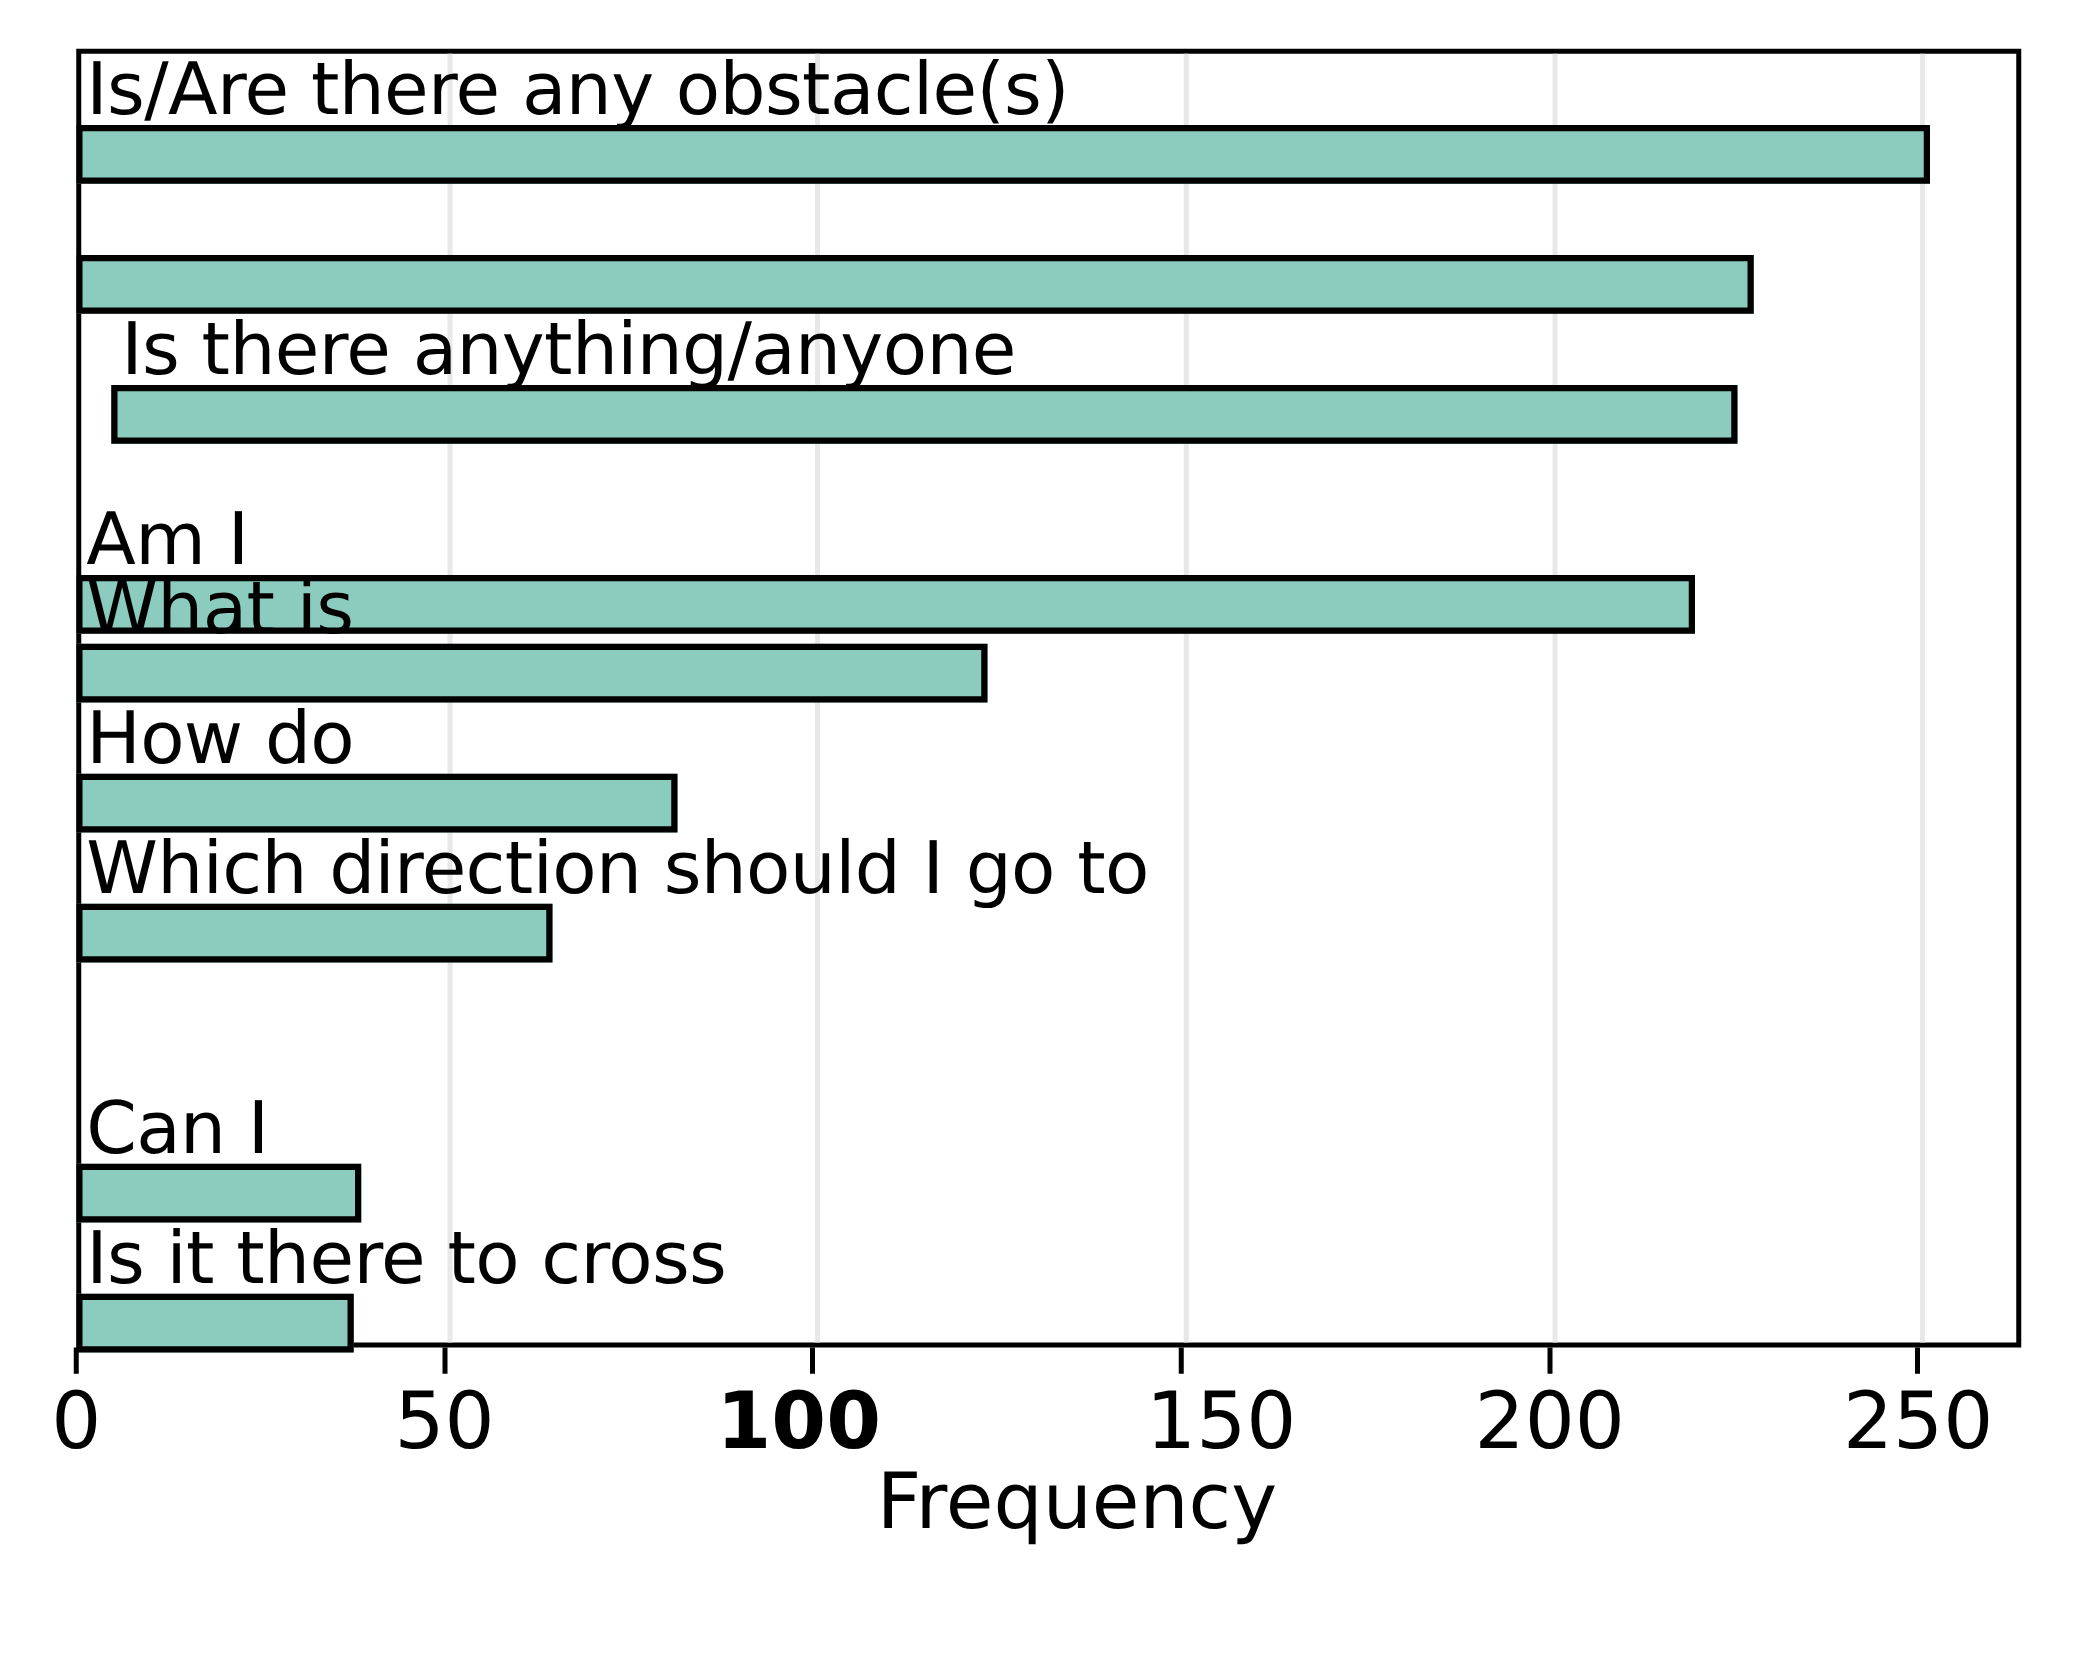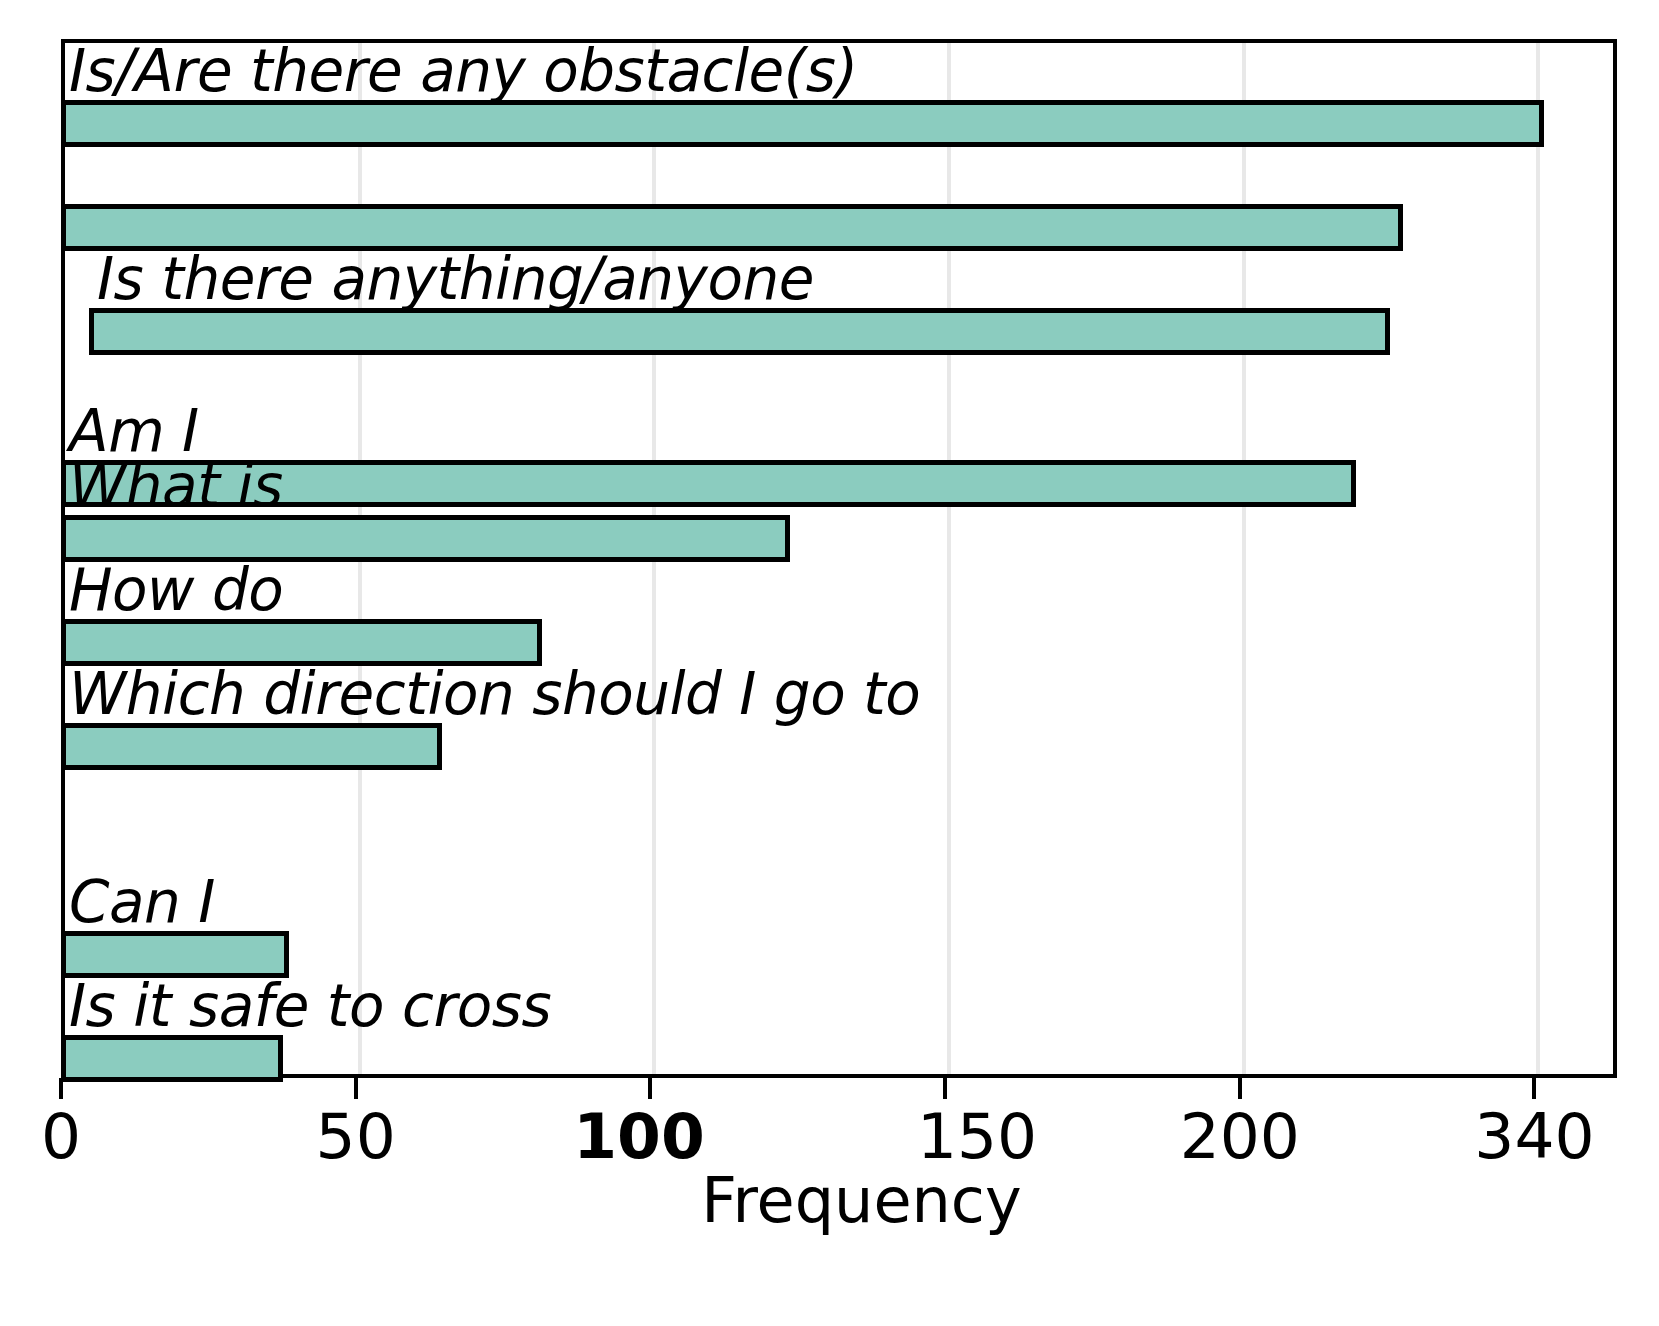--- a/index.html
+++ b/index.html
@@ -44,21 +44,20 @@
 
   
   #bars-layer {
     position: absolute;
     left: 0; top: 0; right: 0; bottom: 0;
   }
   .bar-row {
     position: absolute;
     left: 0;
     height: 104px;
-    font-style: italic;
   }
   .bar {
     position: absolute;
     left: -4px;
     bottom: 0px;
     height: 47px;
     box-sizing: border-box;
     background: #8bccbf;
     border: 5px solid #000000;
   }
@@ -151,36 +150,36 @@
         </div>
         <div class="bar-row" style="top: 623.4px; height: 103.9px; width: 1556px;">
           <div class="bar-label">Which direction should I go to</div>
           <div class="bar" title="Which direction should I go to: 64" style="width: 381.212px; background: rgb(139, 204, 191); border-color: rgb(0, 0, 0);"></div>
         </div>
         <div class="bar-row" style="top: 831.2px; height: 103.9px; width: 1556px;">
           <div class="bar-label">Can I</div>
           <div class="bar" title="Can I: 38" style="width: 227.97px; background: rgb(139, 204, 191); border-color: rgb(0, 0, 0);"></div>
         </div>
         <div class="bar-row" style="top: 935.1px; height: 103.9px; width: 1556px;">
-          <div class="bar-label">Is it safe to cross</div>
+          <div class="bar-label">Is it there to cross</div>
           <div class="bar" title="Is it safe to cross: 37" style="width: 222.076px; background: rgb(139, 204, 191); border-color: rgb(0, 0, 0);"></div>
         </div>
       </div>
   </div>
 
   <div id="ticks-layer">
       <div class="tick-mark" style="left: -2px;"></div>
       <div class="tick-label" style="left: 0px;">0</div>
       <div class="tick-mark" style="left: 292.697px;"></div>
       <div class="tick-label" style="left: 294.697px;">50</div>
       <div class="tick-mark" style="left: 587.394px;"></div>
       <div class="tick-label" style="left: 578px; font-weight: bold;">100</div>
       <div class="tick-mark" style="left: 882.091px;"></div>
       <div class="tick-label" style="left: 916px;">150</div>
       <div class="tick-mark" style="left: 1176.79px;"></div>
       <div class="tick-label" style="left: 1178.79px;">200</div>
       <div class="tick-mark" style="left: 1471.48px;"></div>
-      <div class="tick-label" style="left: 1473.48px;">340</div>
+      <div class="tick-label" style="left: 1473.48px;">250</div>
     </div>
 
   <div id="xlabel">Frequency</div>
 
 </div>
 
 </body></html>

